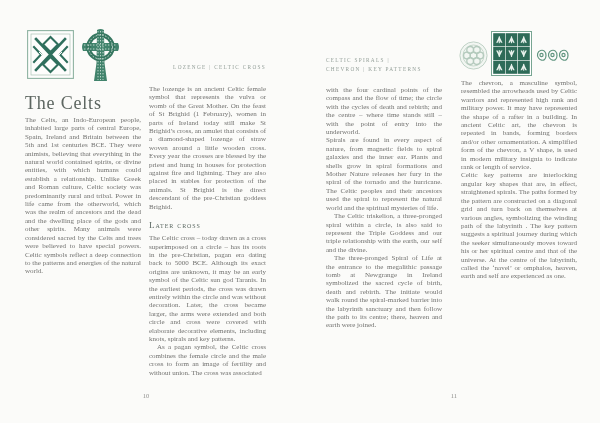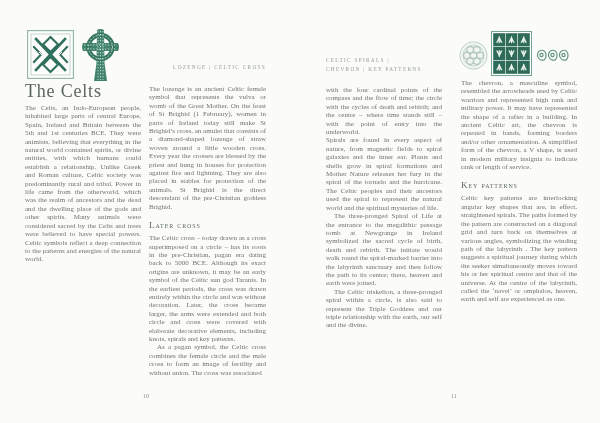--- a/index.html
+++ b/index.html
@@ -8,21 +8,21 @@
     background:#fbfbf9;
     font-family:"Liberation Serif", serif;
     -webkit-font-smoothing:antialiased;
   }
   .col{position:absolute;text-align:justify;color:#71716f;font-size:7px;line-height:8.4px;}
   .col p{margin:0;}
   p.indent{text-indent:8px;}
   .art-row{position:relative;height:54px;}
   .page-title{
     font-size:18px;line-height:17px;font-weight:400;color:#5d6661;
-    letter-spacing:0.8px;margin:2px 0 4px 0;
+    letter-spacing:0.8px;margin:14px 0 4px 0;
   }
   .running-header{
     font-size:5.3px;line-height:9px;letter-spacing:1.3px;color:#95a09a;
     text-align:right;margin:0 0 13px 0;white-space:nowrap;
   }
   .running-header.left-align{text-align:left;margin:0;}
   .running-header.last{margin:0 0 12px 0;}
   .section-heading{
     font-size:9.2px;line-height:11px;font-weight:400;color:#5d6a64;
     font-variant:small-caps;letter-spacing:0.9px;margin:9px 0 3px 0;text-align:left;
@@ -161,24 +161,23 @@
     <use href="#link" x="0"></use>
     <use href="#link" x="11"></use>
     <use href="#link" x="22"></use>
   </svg>
 
   <div class="col" style="left:326px;top:56px;width:116px;">
     <div class="running-header left-align">CELTIC SPIRALS |</div>
     <div class="running-header left-align last">CHEVRON | KEY PATTERNS</div>
     <p>with the four cardinal points of the compass and the flow of time; the circle with the cycles of death and rebirth; and the centre – where time stands still – with the point of entry into the underworld.</p>
     <p>Spirals are found in every aspect of nature, from magnetic fields to spiral galaxies and the inner ear. Plants and shells grow in spiral formations and Mother Nature releases her fury in the spiral of the tornado and the hurricane. The Celtic peoples and their ancestors used the spiral to represent the natural world and the spiritual mysteries of life.</p>
+    <p class="indent">The Celtic triskelion, a three-pronged spiral within a circle, is also said to represent the Triple Goddess and our triple relationship with the earth, our self and the divine.</p>
     <p class="indent">The three-pronged Spiral of Life at the entrance to the megalithic passage tomb at Newgrange in Ireland symbolized the sacred cycle of birth, death and rebirth. The initiate would walk round the spiral-marked barrier into the labyrinth sanctuary and then follow the path to its centre; there, heaven and earth were joined.</p>
-    <p class="indent">The Celtic triskelion, a three-pronged spiral within a circle, is also said to represent the Triple Goddess and our triple relationship with the earth, our self and the divine.</p>
   </div>
 
   <div class="col" style="left:461px;top:79px;width:116px;">
     <p>The chevron, a masculine symbol, resembled the arrowheads used by Celtic warriors and represented high rank and military power. It may have represented the shape of a rafter in a building. In ancient Celtic art, the chevron is repeated in bands, forming borders and/or other ornamentation. A simplified form of the chevron, a V shape, is used in modern military insignia to indicate rank or length of service.</p>
-    <div class="section-heading">Key patterns</div>
     <p>Celtic key patterns are interlocking angular key shapes that are, in effect, straightened spirals. The paths formed by the pattern are constructed on a diagonal grid and turn back on themselves at various angles, symbolizing the winding path of the labyrinth . The key pattern suggests a spiritual journey during which the seeker simultaneously moves toward his or her spiritual centre and that of the universe. At the centre of the labyrinth, called the ‘navel’ or omphalos, heaven, earth and self are experienced as one.</p>
   </div>
 
   <div class="pagenum" style="left:446px;">11</div>
 </div>
 
 </body></html>

